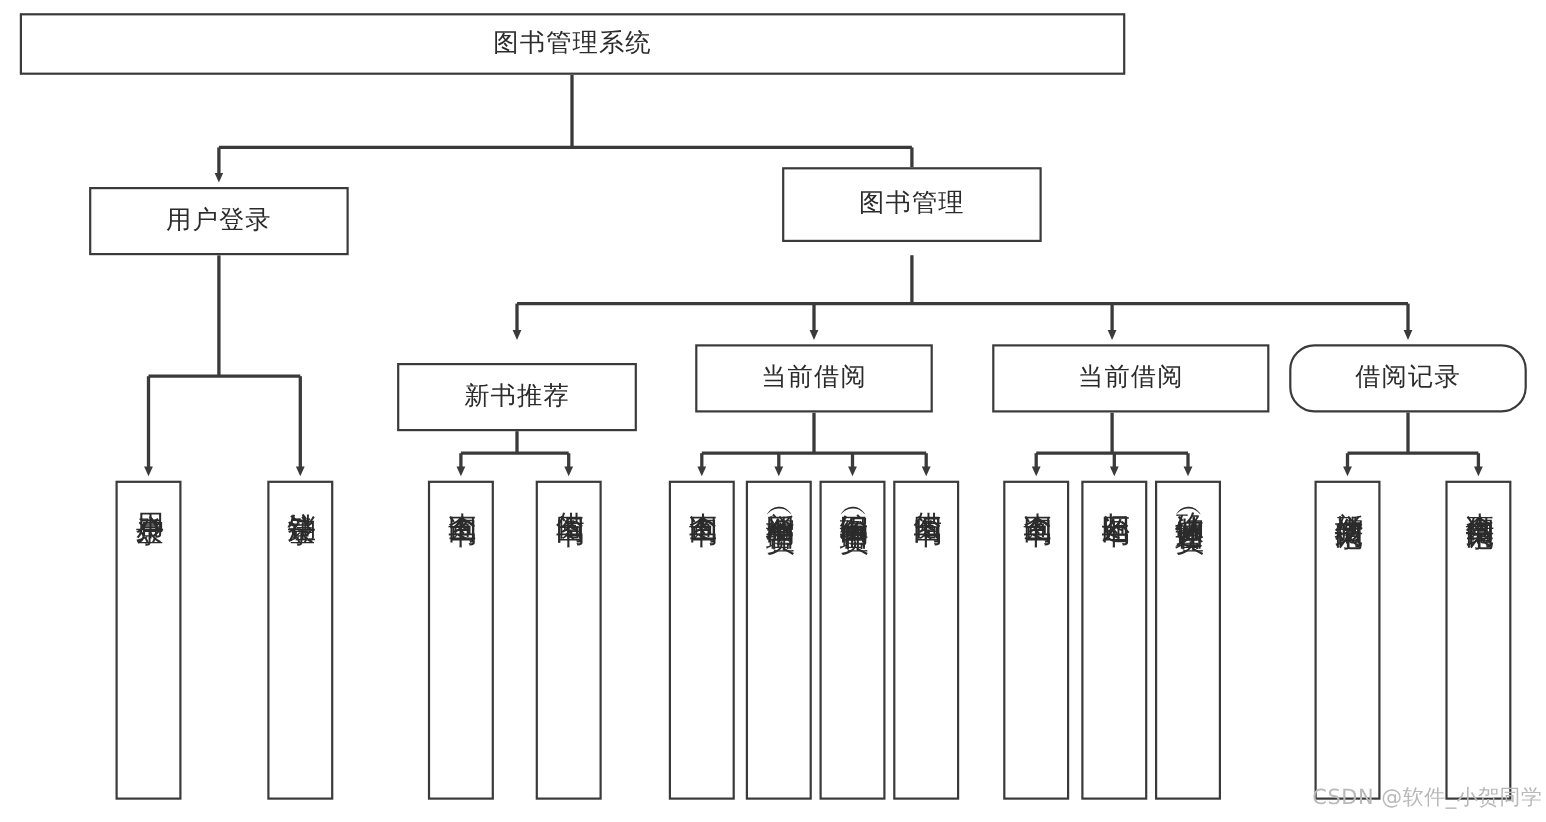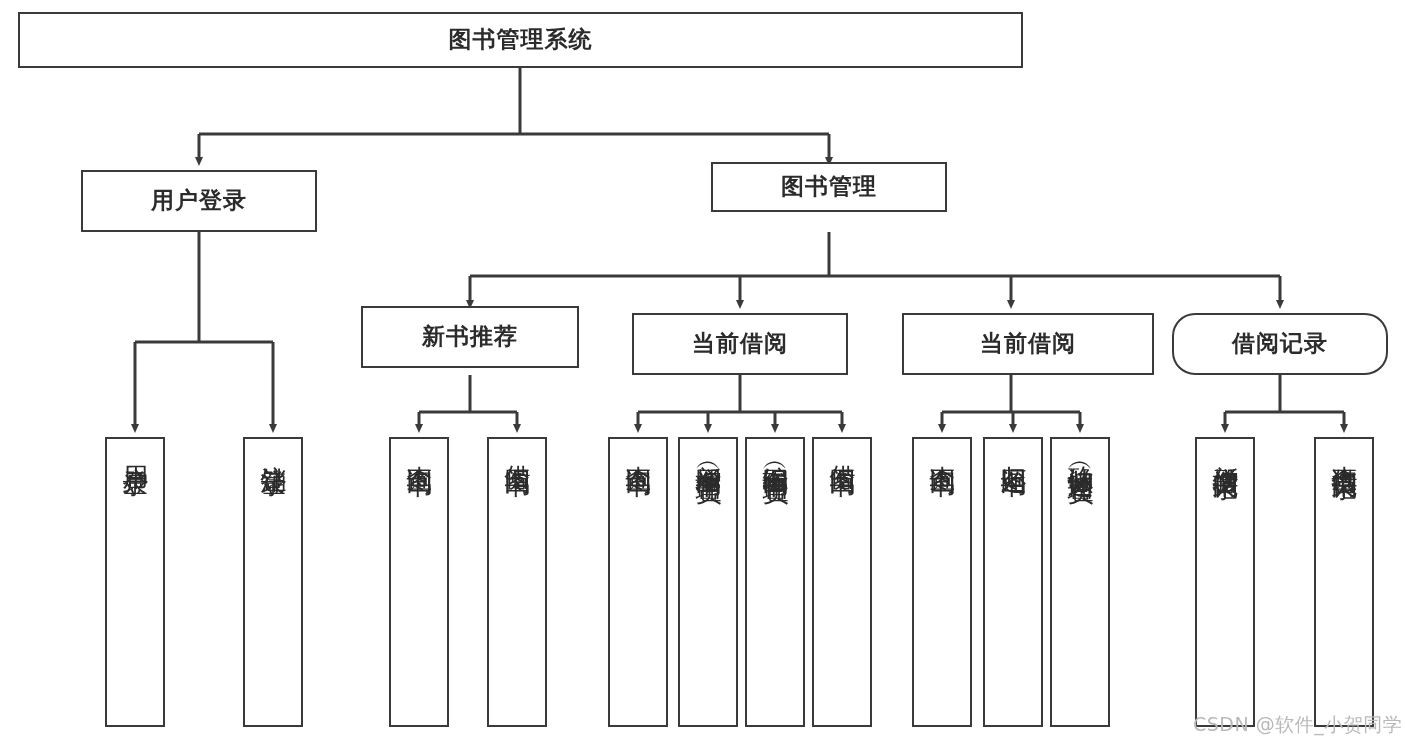--- a/index.html
+++ b/index.html
@@ -32,21 +32,20 @@
     background: #ffffff;
     display: flex;
     align-items: center;
     justify-content: center;
     color: #2b2b2b;
   }
   .node.horiz {
     font-size: 23px;
     letter-spacing: 1px;
     line-height: 1.2;
-    font-weight: bold;
   }
   .node.vert {
     writing-mode: vertical-rl;
     text-orientation: upright;
     font-size: 26px;
     line-height: 1.15;
     letter-spacing: 2px;
     padding-top: 6px;
     justify-content: flex-start;
     align-items: center;
@@ -115,23 +114,23 @@
       <path d="M1280,375 L1280,412"></path>
       <path d="M1225,412 L1344,412"></path>
       <path d="M1225,412 L1225,425" marker-end="url(#arrow)"></path>
       <path d="M1344,412 L1344,425" marker-end="url(#arrow)"></path>
     </g>
   </svg>
 
   <div class="node horiz" id="node-root" style="left: 18px; top: 12px; width: 1005px; height: 56px;">图书管理系统</div>
 
   <div class="node horiz" id="node-l2-0" style="left: 81px; top: 170px; width: 236px; height: 62px;">用户登录</div>
-  <div class="node horiz" id="node-l2-1" style="left: 711px; top: 162px; width: 236px; height: 50px;">图书管理</div>
+  <div class="node horiz" id="node-l2-1" style="left: 711px; top: 152px; width: 236px; height: 68px;">图书管理</div>
 
-  <div class="node horiz" id="node-l3-0" style="left: 361px; top: 306px; width: 218px; height: 62px;">新书推荐</div>
+  <div class="node horiz" id="node-l3-0" style="left: 361px; top: 330px; width: 218px; height: 62px;">新书推荐</div>
   <div class="node horiz" id="node-l3-1" style="left: 632px; top: 313px; width: 216px; height: 62px;">当前借阅</div>
   <div class="node horiz" id="node-l3-2" style="left: 902px; top: 313px; width: 252px; height: 62px;">当前借阅</div>
   <div class="node horiz" id="node-l3-3" style="left: 1172px; top: 313px; width: 216px; height: 62px; border-radius: 23px;">借阅记录</div>
 
   <div class="node vert" id="leaf-0" style="left: 105px; top: 437px; width: 60px; height: 290px;">
     <span class="vlabel">用户登录</span>
   </div>
   <div class="node vert" id="leaf-1" style="left: 243px; top: 437px; width: 60px; height: 290px;">
     <span class="vlabel">注销登录</span>
   </div>

